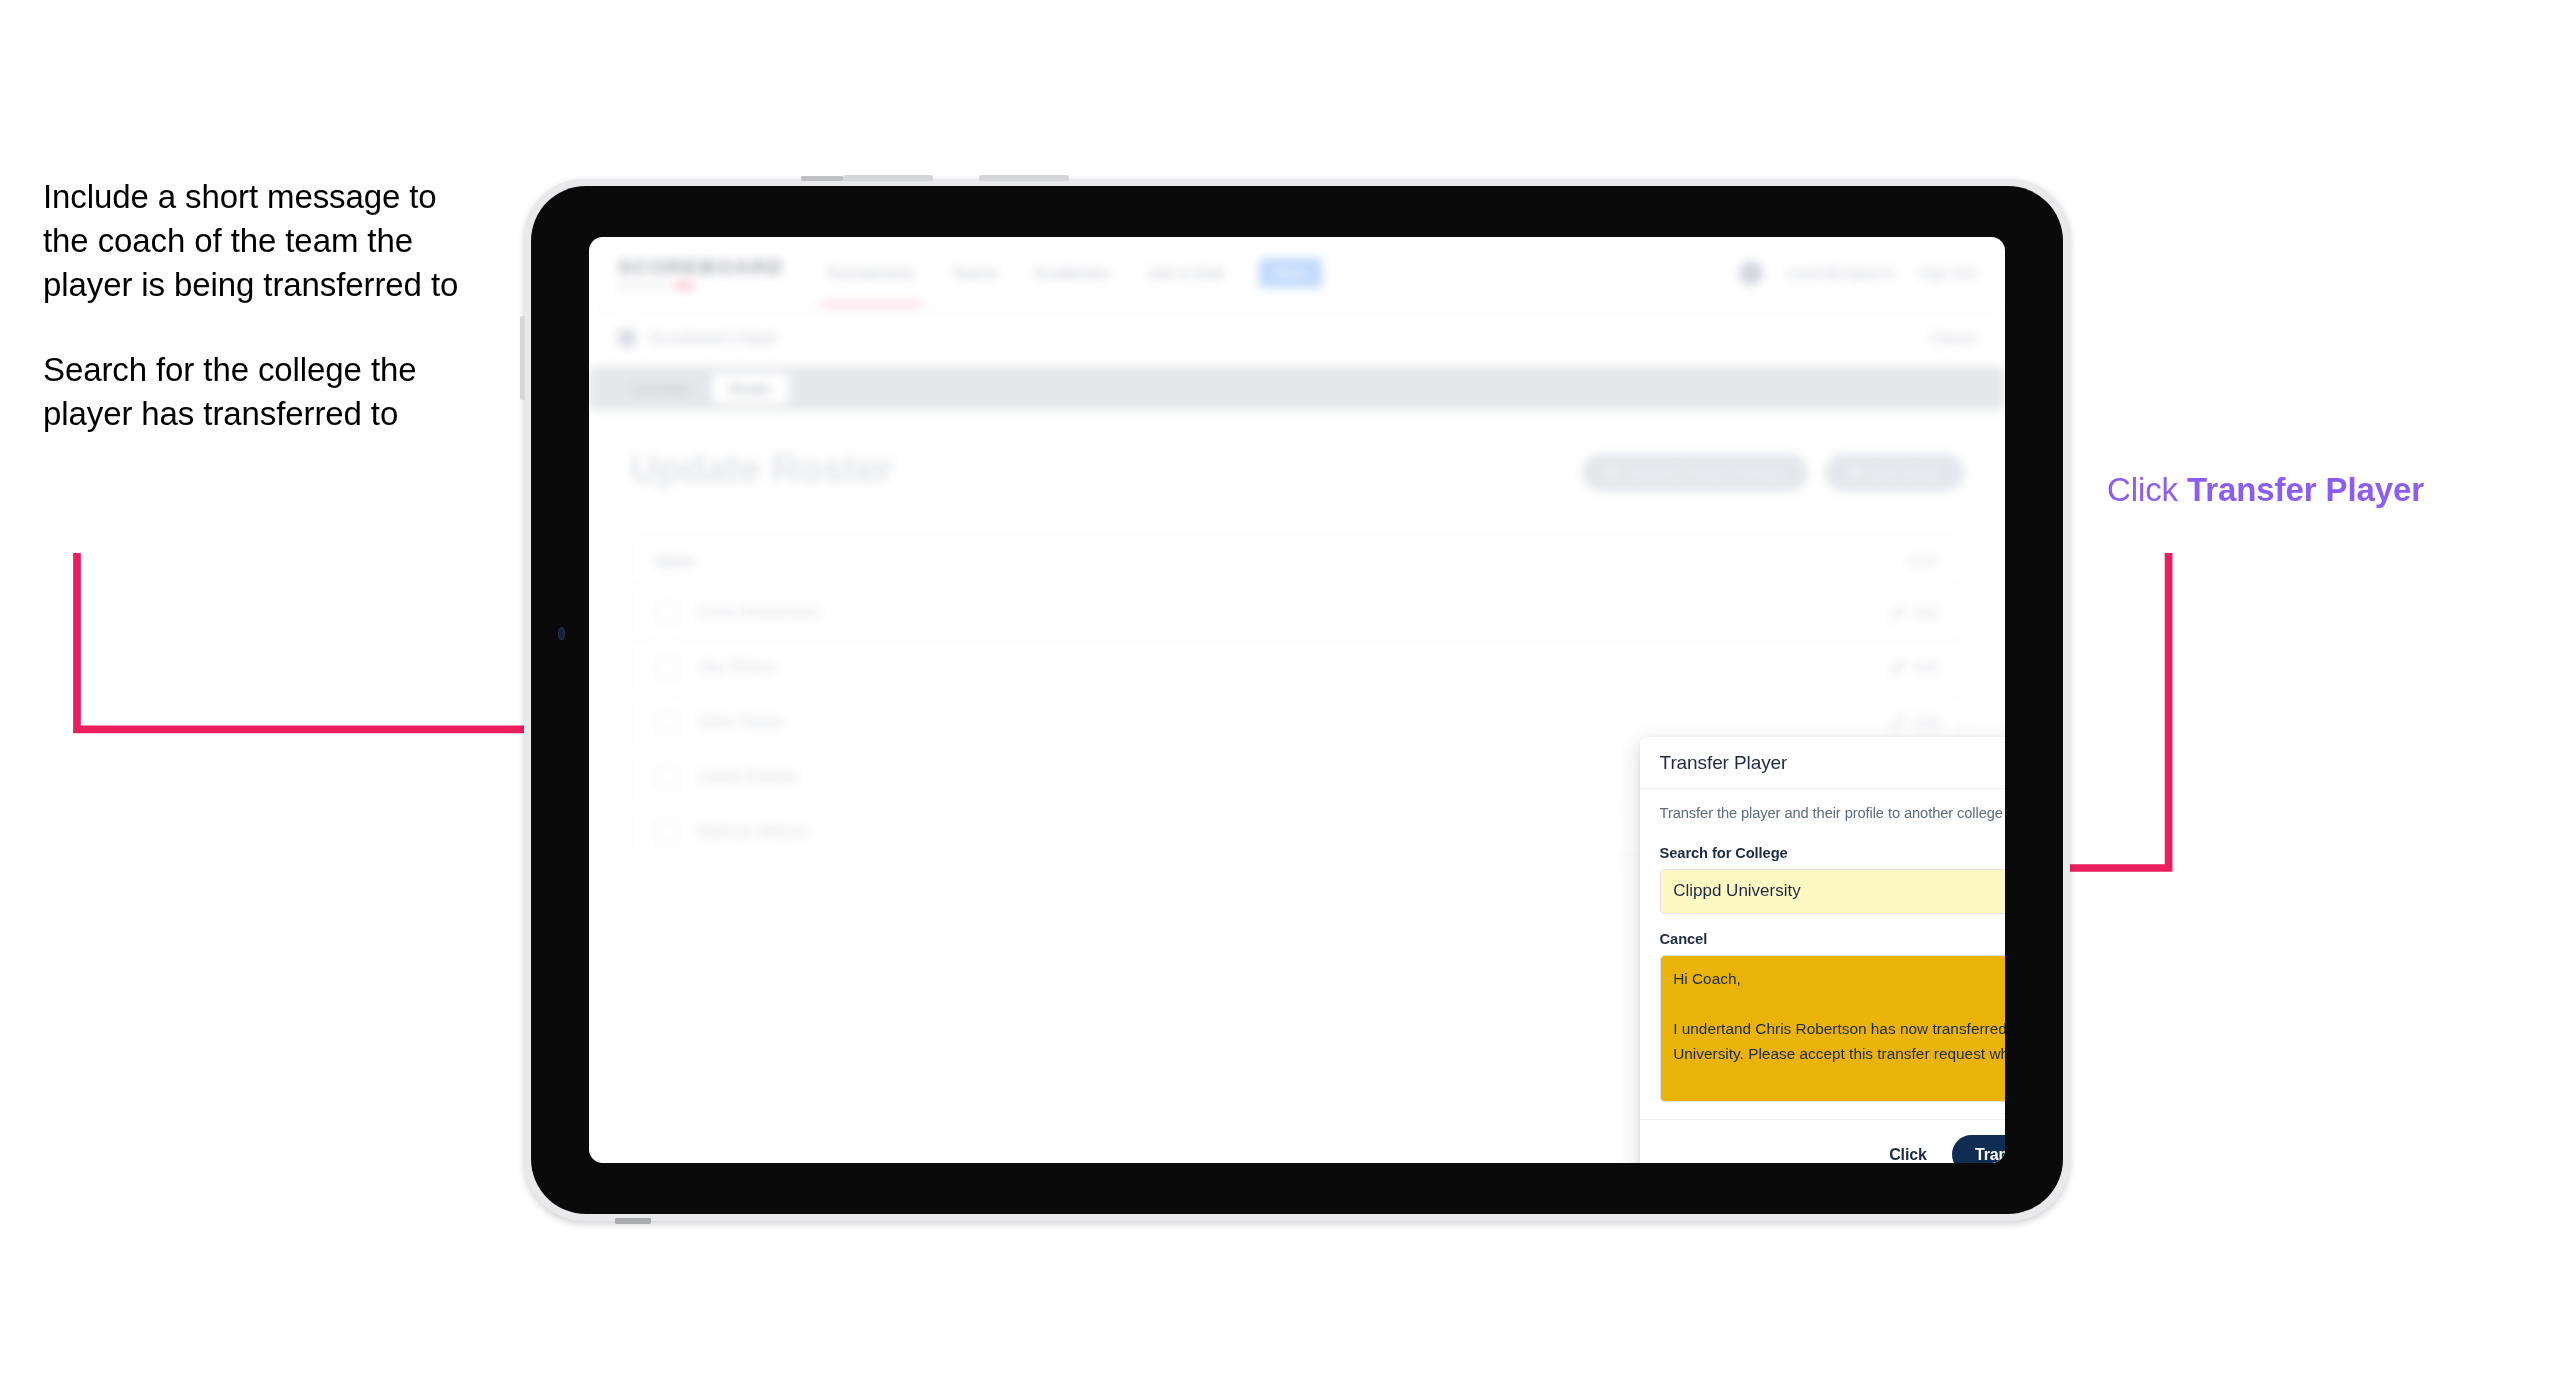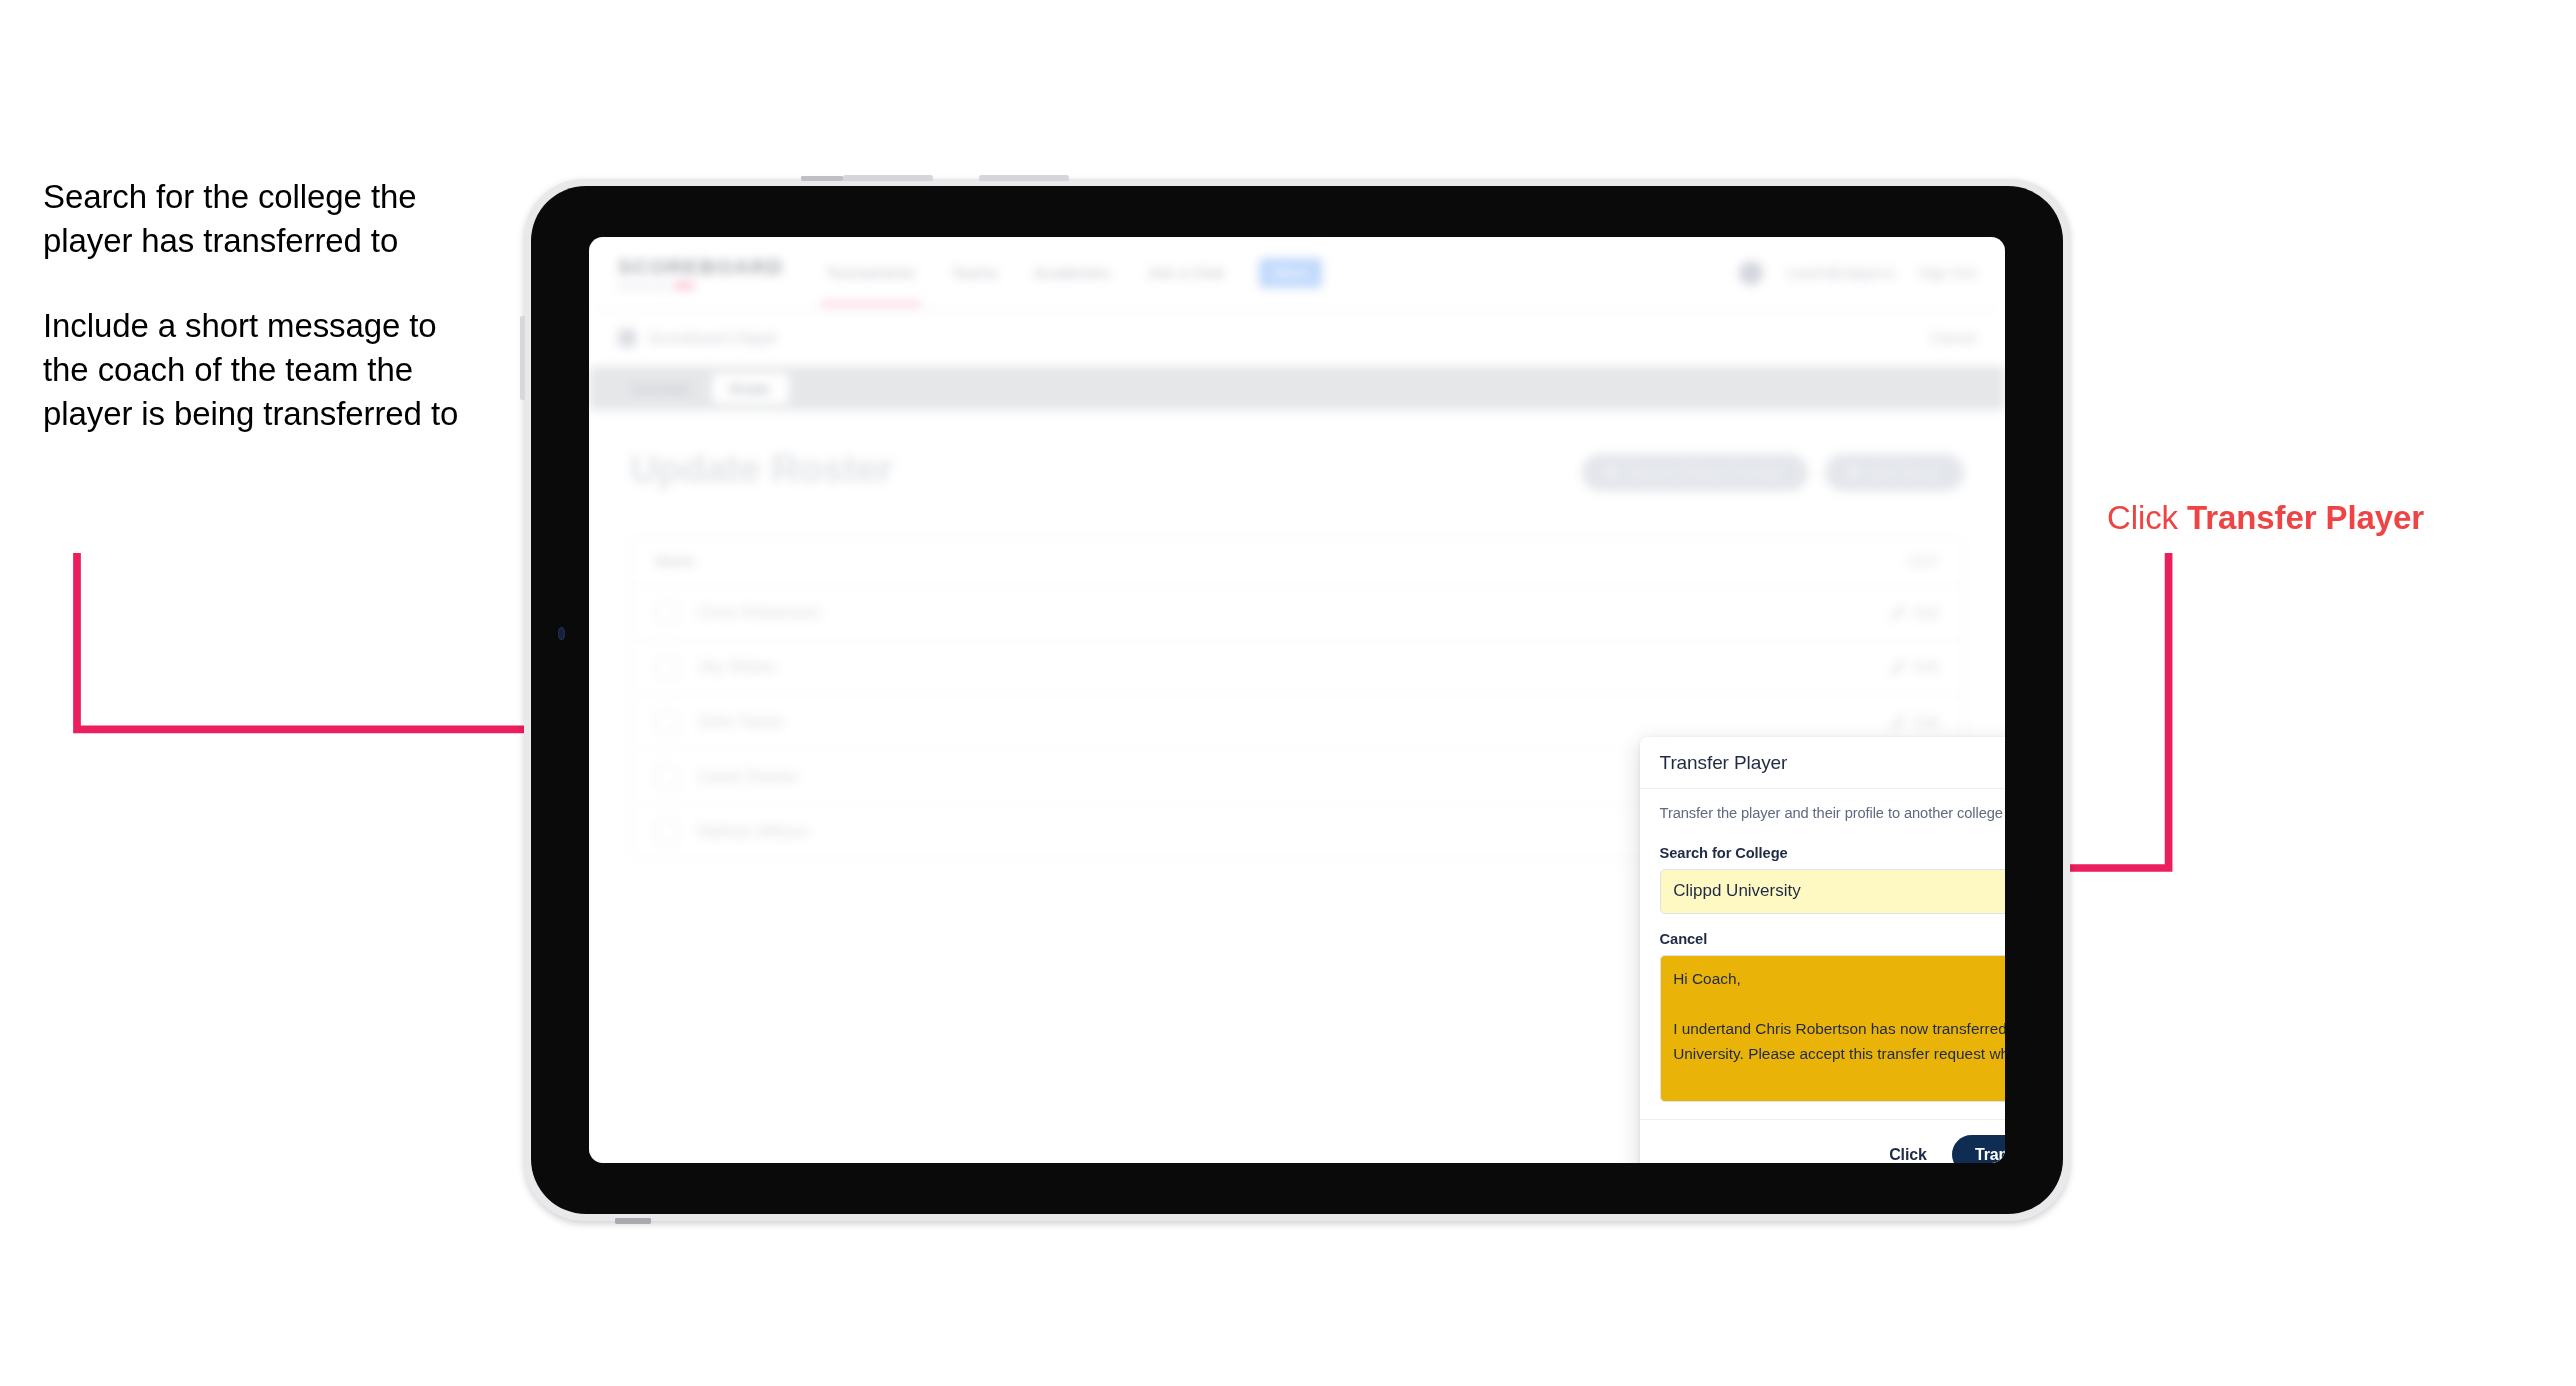--- a/index.html
+++ b/index.html
@@ -28,24 +28,24 @@
     font-weight: 400;
     letter-spacing: -0.1px;
   }
   .annot-left .para { margin: 0 0 41px 0; }
   .annot-left .para:last-child { margin-bottom: 0; }
 
   
   .annot-right {
     position: absolute;
     left: 2107px;
-    top: 497px;
+    top: 469px;
     font-size: 33px;
     line-height: 1.25;
-    color: #ef4444;
+    color: #8b5cf6;
     white-space: nowrap;
     letter-spacing: -0.1px;
   }
   .annot-right .bold { font-weight: 700; }
 
   
   .arrow-svg {
     position: absolute;
     left: 0;
     top: 0;
@@ -449,22 +449,22 @@
     padding: 10.5px 22.4px;
     cursor: pointer;
     font-family: "Liberation Sans", sans-serif;
     letter-spacing: -0.1px;
   }
 </style>
 </head>
 <body>
 
 <div class="annot-left">
+  <p class="para">Include a short message to the coach of the team the player is being transferred to</p>
   <p class="para">Search for the college the player has transferred to</p>
-  <p class="para">Include a short message to the coach of the team the player is being transferred to</p>
 </div>
 
 <div class="annot-right"><span>Click </span><span class="bold">Transfer Player</span></div>
 
 <svg class="arrow-svg" viewBox="0 0 3680 1980">
 
   <path d="M110 790 L110 1042 L1450 1042" fill="none" stroke="#ec1f5e" stroke-width="11"></path>
   <path d="M1418 1012 L1468 1042 L1418 1072" fill="none" stroke="#ec1f5e" stroke-width="11" stroke-linecap="butt" stroke-linejoin="miter"></path>
 
   <path d="M3098 790 L3098 1240 L2250 1240" fill="none" stroke="#ec1f5e" stroke-width="11"></path>

